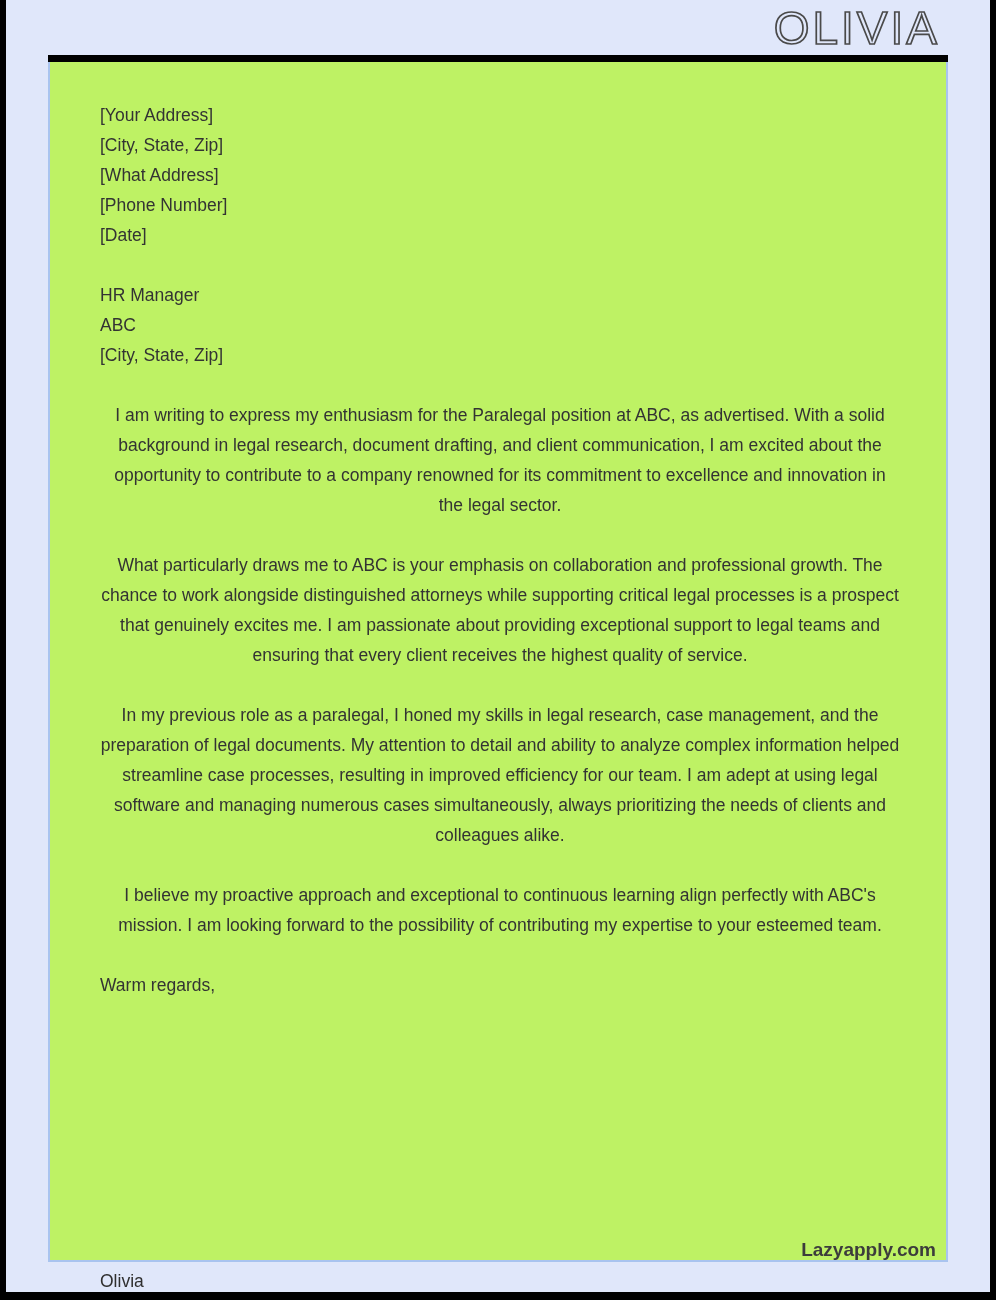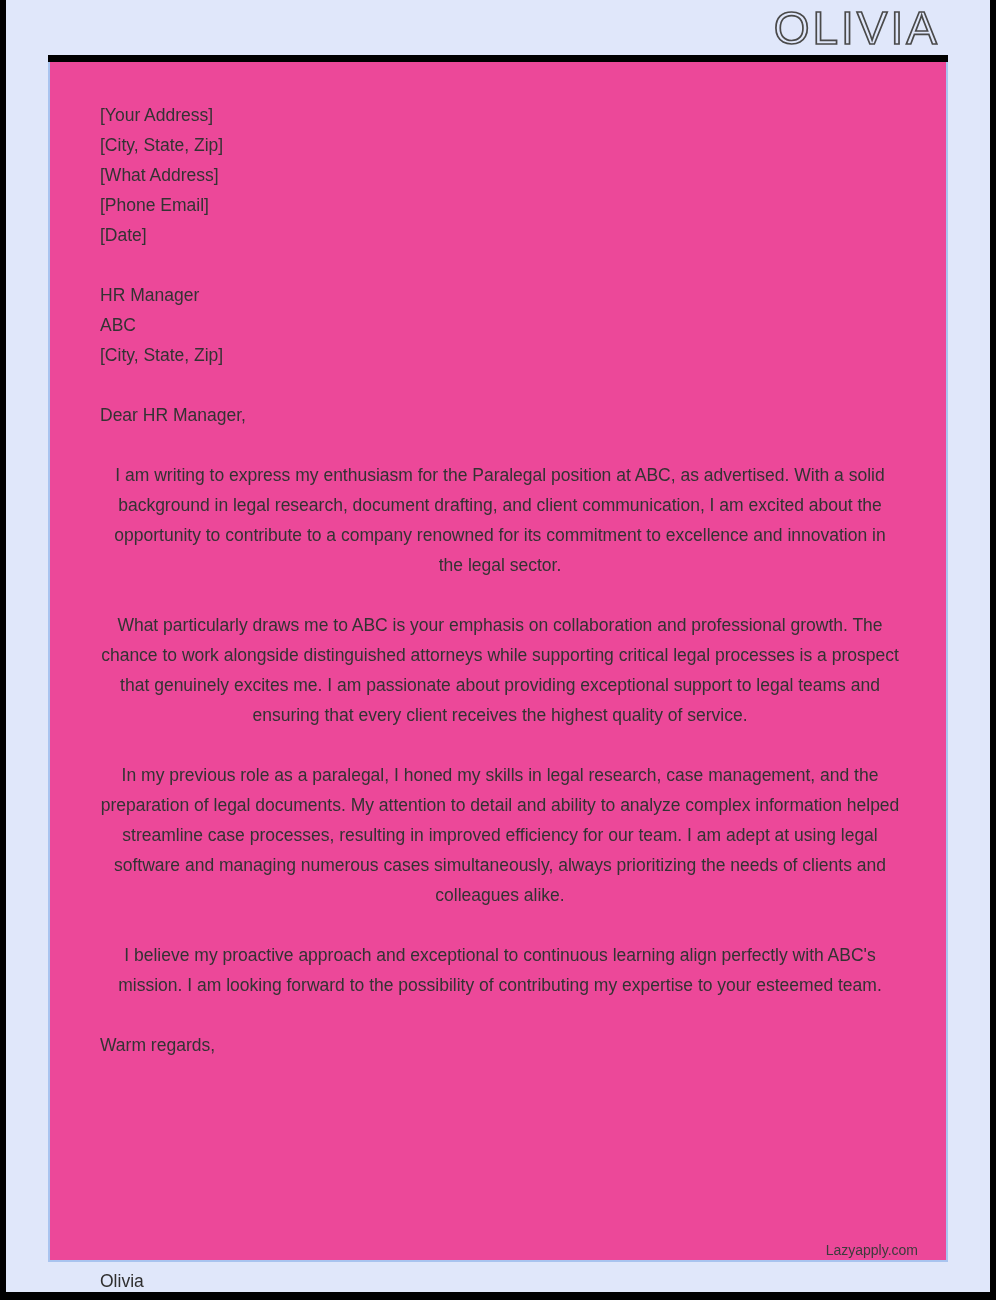--- a/index.html
+++ b/index.html
@@ -33,38 +33,39 @@
     width: 900px;
     height: 7px;
     background: #000;
   }
   .sheet {
     position: absolute;
     left: 48px;
     top: 62px;
     width: 900px;
     height: 1200px;
-    background: #ec4899;
+    background: #bef264;
     border: 2px solid #a9c4ef;
     border-top: none;
     padding: 38px 46px 0 50px;
     color: #333333;
     font-size: 17.5px;
     line-height: 30px;
   }
   .block { margin-bottom: 30px; }
   .para  { margin: 0 0 30px 0; max-width: 800px; text-align: center; }
   .line  { white-space: pre; }
   .watermark {
     position: absolute;
-    right: 28px;
+    right: 10px;
     bottom: 1px;
-    font-size: 14px;
+    font-size: 19px;
     line-height: 18px;
     color: #3c3c3c;
+    font-weight: bold;
   }
   .signature {
     position: absolute;
     left: 100px;
     top: 1268px;
     font-size: 17.5px;
     line-height: 26px;
     color: #2f2f2f;
   }
 </style>
@@ -77,31 +78,30 @@
 
 <div class="brand">OLIVIA</div>
 <div class="top-rule"></div>
 
 <div class="sheet">
 
   <div class="block">
     <div class="line">[Your Address]</div>
     <div class="line">[City, State, Zip]</div>
     <div class="line">[What Address]</div>
-    <div class="line">[Phone Email]</div>
+    <div class="line">[Phone Number]</div>
     <div class="line">[Date]</div>
   </div>
 
   <div class="block">
     <div class="line">HR Manager</div>
     <div class="line">ABC</div>
     <div class="line">[City, State, Zip]</div>
   </div>
 
-  <div class="block line">Dear HR Manager,</div>
 
   <p class="para">I am writing to express my enthusiasm for the Paralegal position at ABC, as advertised. With a solid background in legal research, document drafting, and client communication, I am excited about the opportunity to contribute to a company renowned for its commitment to excellence and innovation in the legal sector.</p>
   <p class="para">What particularly draws me to ABC is your emphasis on collaboration and professional growth. The chance to work alongside distinguished attorneys while supporting critical legal processes is a prospect that genuinely excites me. I am passionate about providing exceptional support to legal teams and ensuring that every client receives the highest quality of service.</p>
   <p class="para">In my previous role as a paralegal, I honed my skills in legal research, case management, and the preparation of legal documents. My attention to detail and ability to analyze complex information helped streamline case processes, resulting in improved efficiency for our team. I am adept at using legal software and managing numerous cases simultaneously, always prioritizing the needs of clients and colleagues alike.</p>
   <p class="para">I believe my proactive approach and exceptional to continuous learning align perfectly with ABC's mission. I am looking forward to the possibility of contributing my expertise to your esteemed team.</p>
 
   <div class="block line">Warm regards,</div>
 
   <div class="watermark">Lazyapply.com</div>
 </div>

